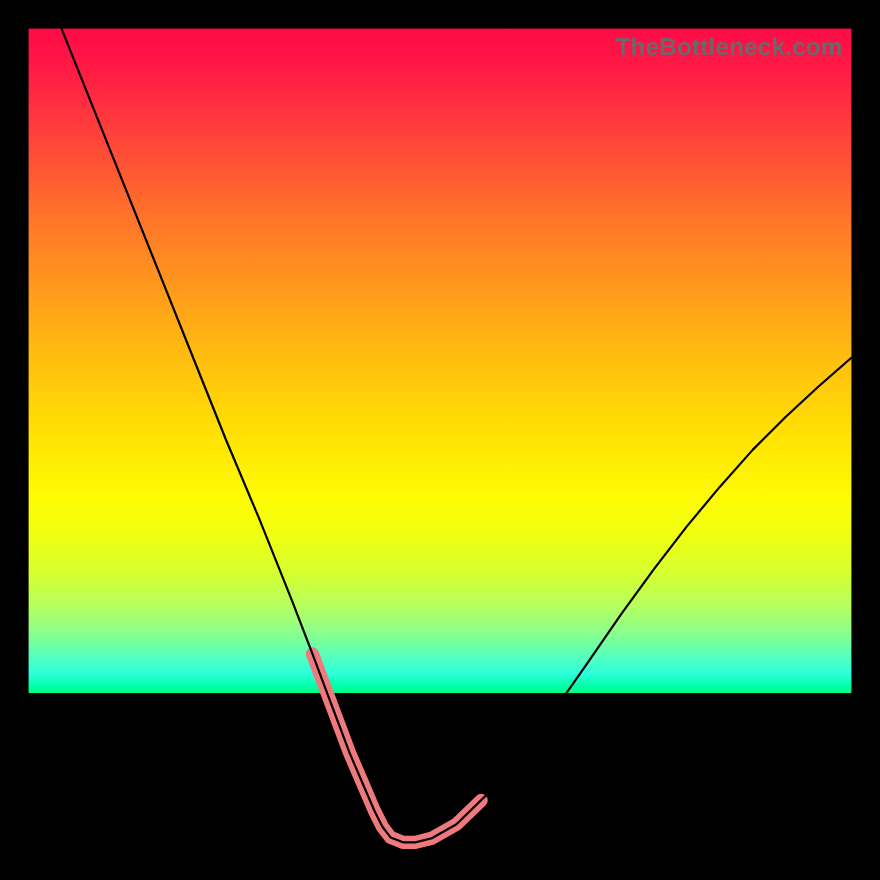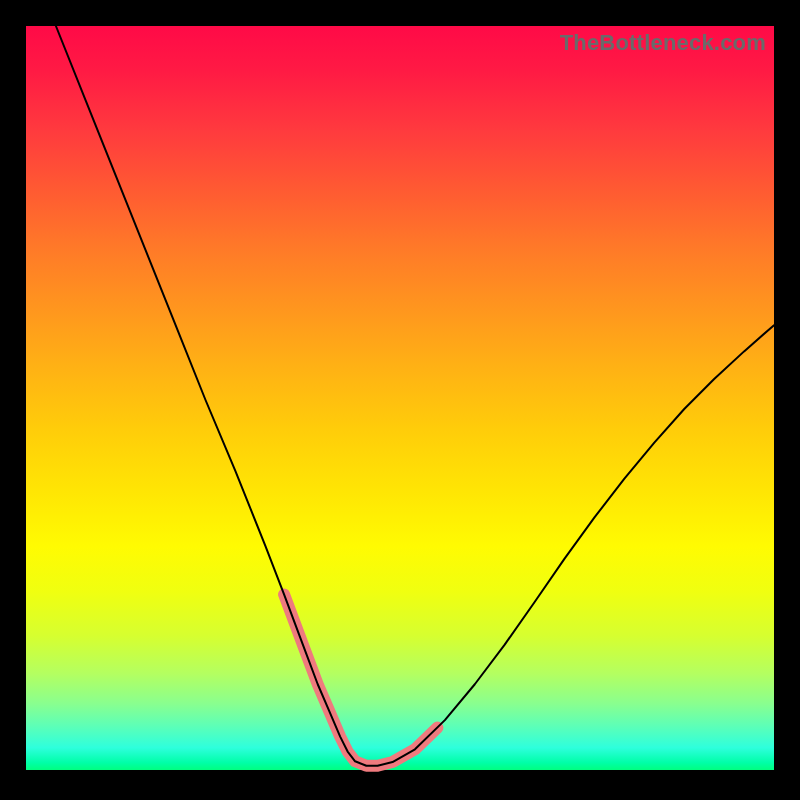--- a/index.html
+++ b/index.html
@@ -8,21 +8,21 @@
     width: 800px;
     height: 800px;
     background: #000;
     position: relative;
   }
   .plot {
     position: absolute;
     left: 26px;
     top: 26px;
     width: 748px;
-    height: 744px;
+    height: 604px;
     background: linear-gradient(to bottom,
       #ff0a47 0%,
       #ff1a44 6%,
       #ff3a3e 14%,
       #ff5a32 22%,
       #ff7a28 30%,
       #ff961e 38%,
       #ffb214 46%,
       #ffcc0a 54%,
       #ffe404 62%,

